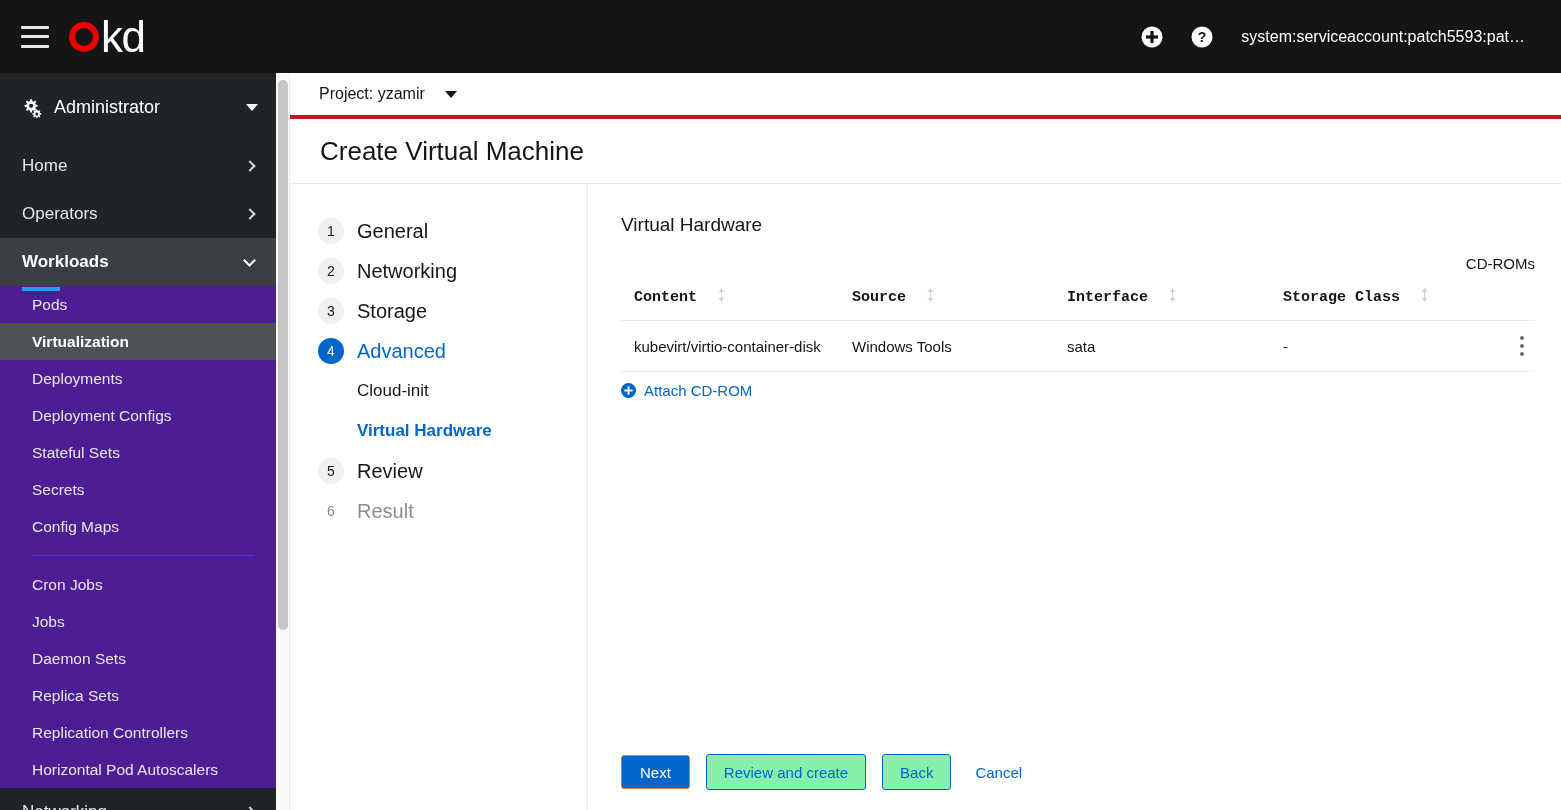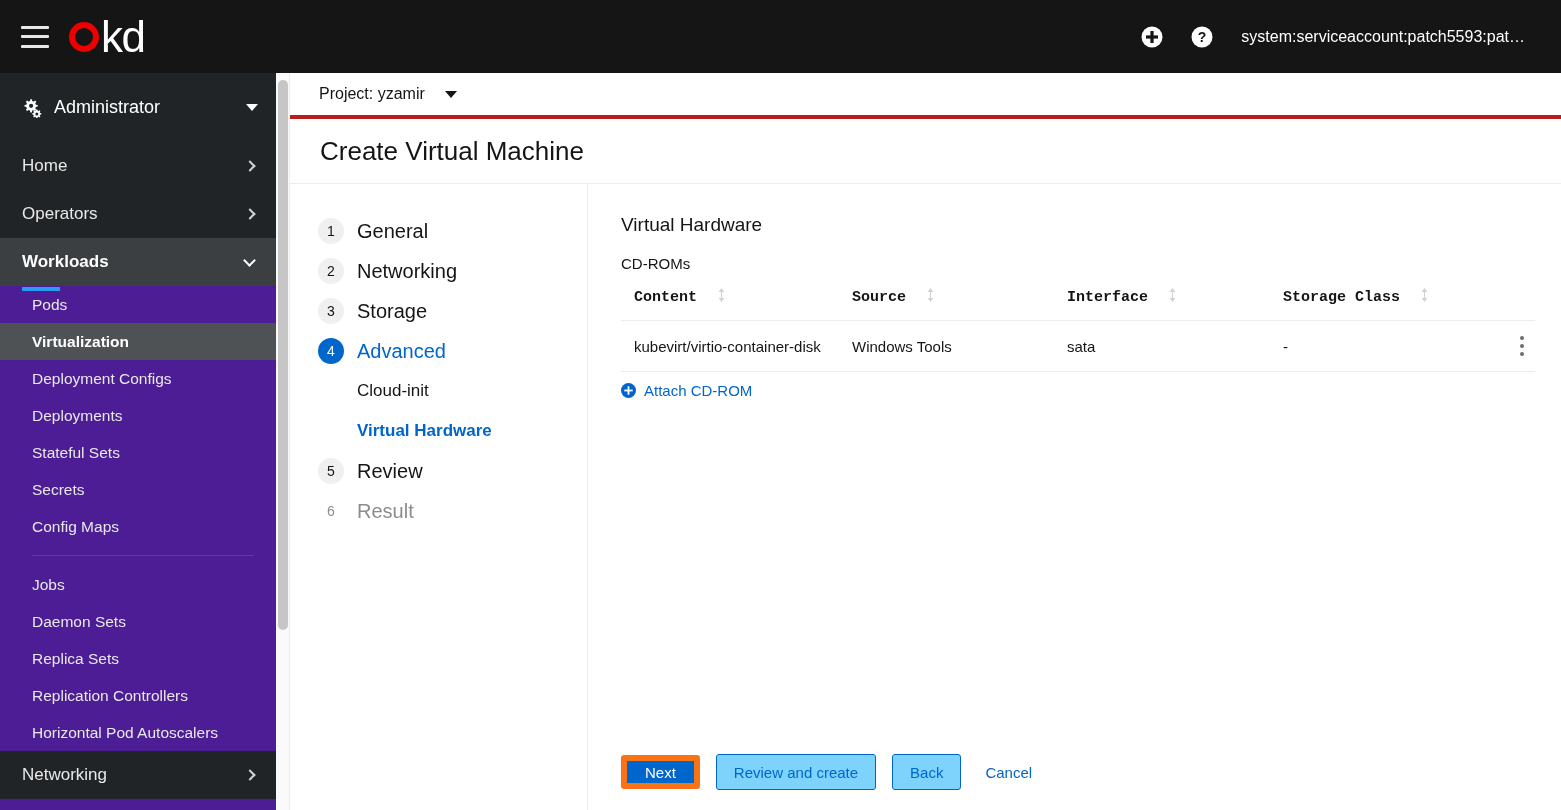--- a/index.html
+++ b/index.html
@@ -118,21 +118,21 @@
   .step-badge.plain { background: transparent; color: #8a8d90; }
   .step-label { font-size: 20px; color: #151515; }
   .step-label.active { color: #0066cc; }
   .step-label.disabled { color: #8a8d90; }
   .substep { display: flex; align-items: center; height: 40px; padding-left: 39px; cursor: pointer; }
   .substep .slabel { font-size: 17px; color: #151515; }
   .substep .slabel.current { color: #0066cc; font-weight: bold; }
 
   .wizard-main { flex: 1; padding: 30px 30px 0 33px; position: relative; }
   .vh-title { font-size: 19px; color: #151515; font-weight: normal; margin-bottom: 19px; }
-  .cd-label { font-size: 15px; color: #151515; margin-bottom: 16px; }
+  .cd-label { font-size: 15px; color: #151515; margin-bottom: 16px; text-align: right; }
 
   table.cd-table { width: 100%; border-collapse: collapse; table-layout: fixed; }
   table.cd-table th {
     text-align: left; font-size: 15px; font-weight: bold; color: #151515;
     padding: 0 0 13px 13px; vertical-align: middle; font-family: Liberation Mono, monospace;
   }
   table.cd-table td {
     text-align: left; font-size: 15px; color: #151515; padding: 15px 0 15px 13px;
     border-top: 1px solid #ededed; border-bottom: 1px solid #ededed;
   }
@@ -152,22 +152,22 @@
   }
   .attach-link .plus-circle { margin-right: 8px; display: flex; }
 
   .wizard-footer {
     position: absolute; left: 33px; bottom: 20px; display: flex; align-items: center; gap: 16px;
   }
   .btn {
     font-family: "Liberation Sans", sans-serif; font-size: 15px; border-radius: 3px;
     cursor: pointer; height: 34px; display: flex; align-items: center; justify-content: center;
   }
-  .btn-primary { background: #0066cc; color: #fff; border: 6px solid #f97316; padding: 0 18px; }
-  .btn-secondary { background: #7dd3fc; color: #0066cc; border: 1px solid #0066cc; padding: 17px 17px; }
+  .btn-primary { background: #0066cc; color: #fff; border: 1px solid #f97316; padding: 0 18px; }
+  .btn-secondary { background: #86efac; color: #0066cc; border: 1px solid #0066cc; padding: 17px 17px; }
   .btn-link { background: transparent; color: #0066cc; border: none; padding: 0 8px; }
 </style>
 </head>
 <body>
 
 <div id="app">
 
   <div class="masthead">
     <div class="hamburger">
       <span></span>
@@ -230,35 +230,38 @@
         <span class="chev-down"></span>
         <span class="active-bar"></span>
       </div>
       <div class="nav-sub">
         <span>Pods</span>
       </div>
       <div class="nav-sub current">
         <span>Virtualization</span>
       </div>
       <div class="nav-sub">
+        <span>Deployments</span>
+      </div>
+      <div class="nav-sub">
         <span>Deployment Configs</span>
       </div>
       <div class="nav-sub">
-        <span>Deployments</span>
-      </div>
-      <div class="nav-sub">
         <span>Stateful Sets</span>
       </div>
       <div class="nav-sub">
         <span>Secrets</span>
       </div>
       <div class="nav-sub">
         <span>Config Maps</span>
       </div>
       <div class="nav-divider"></div>
+      <div class="nav-sub">
+        <span>Cron Jobs</span>
+      </div>
       <div class="nav-sub">
         <span>Jobs</span>
       </div>
       <div class="nav-sub">
         <span>Daemon Sets</span>
       </div>
       <div class="nav-sub">
         <span>Replica Sets</span>
       </div>
       <div class="nav-sub">

